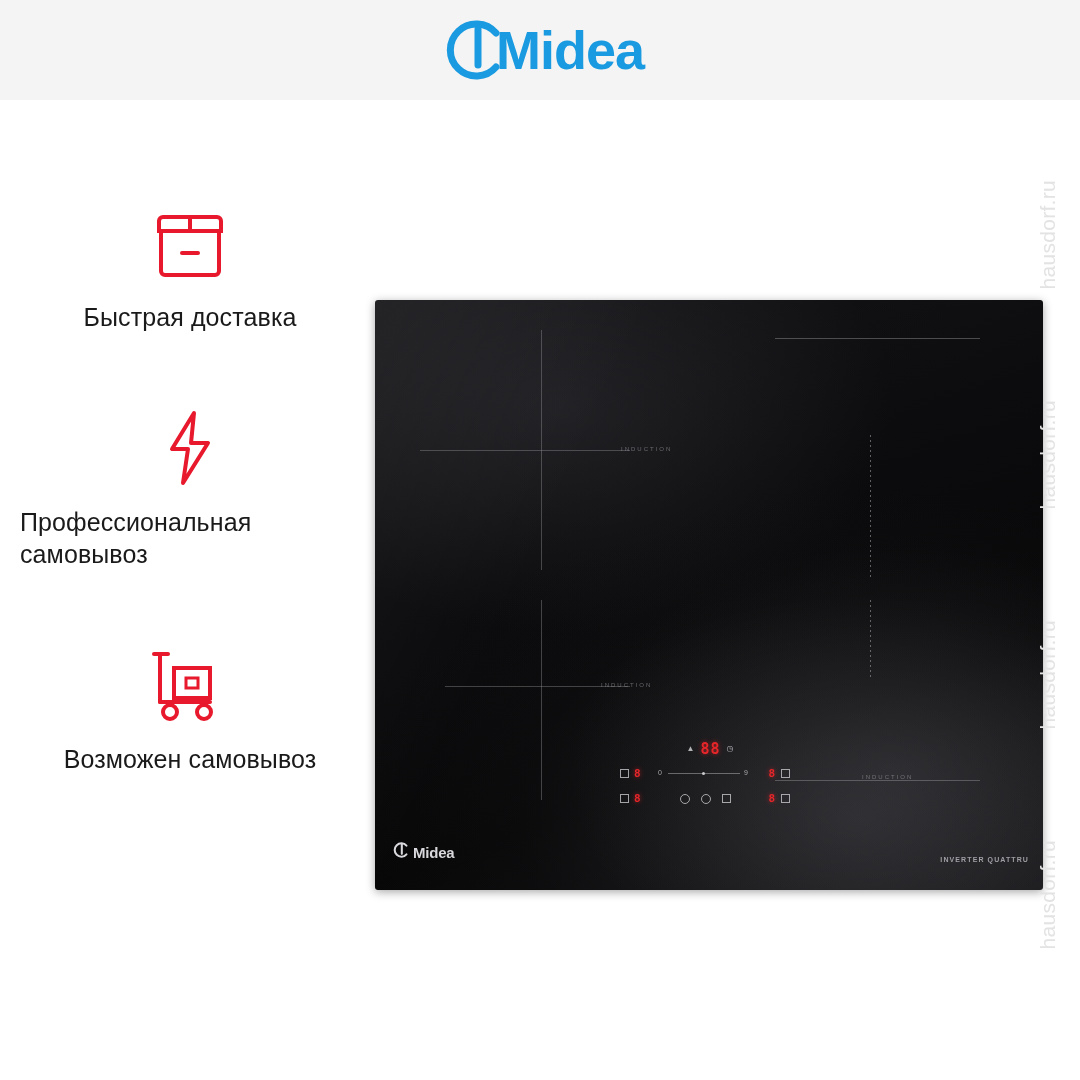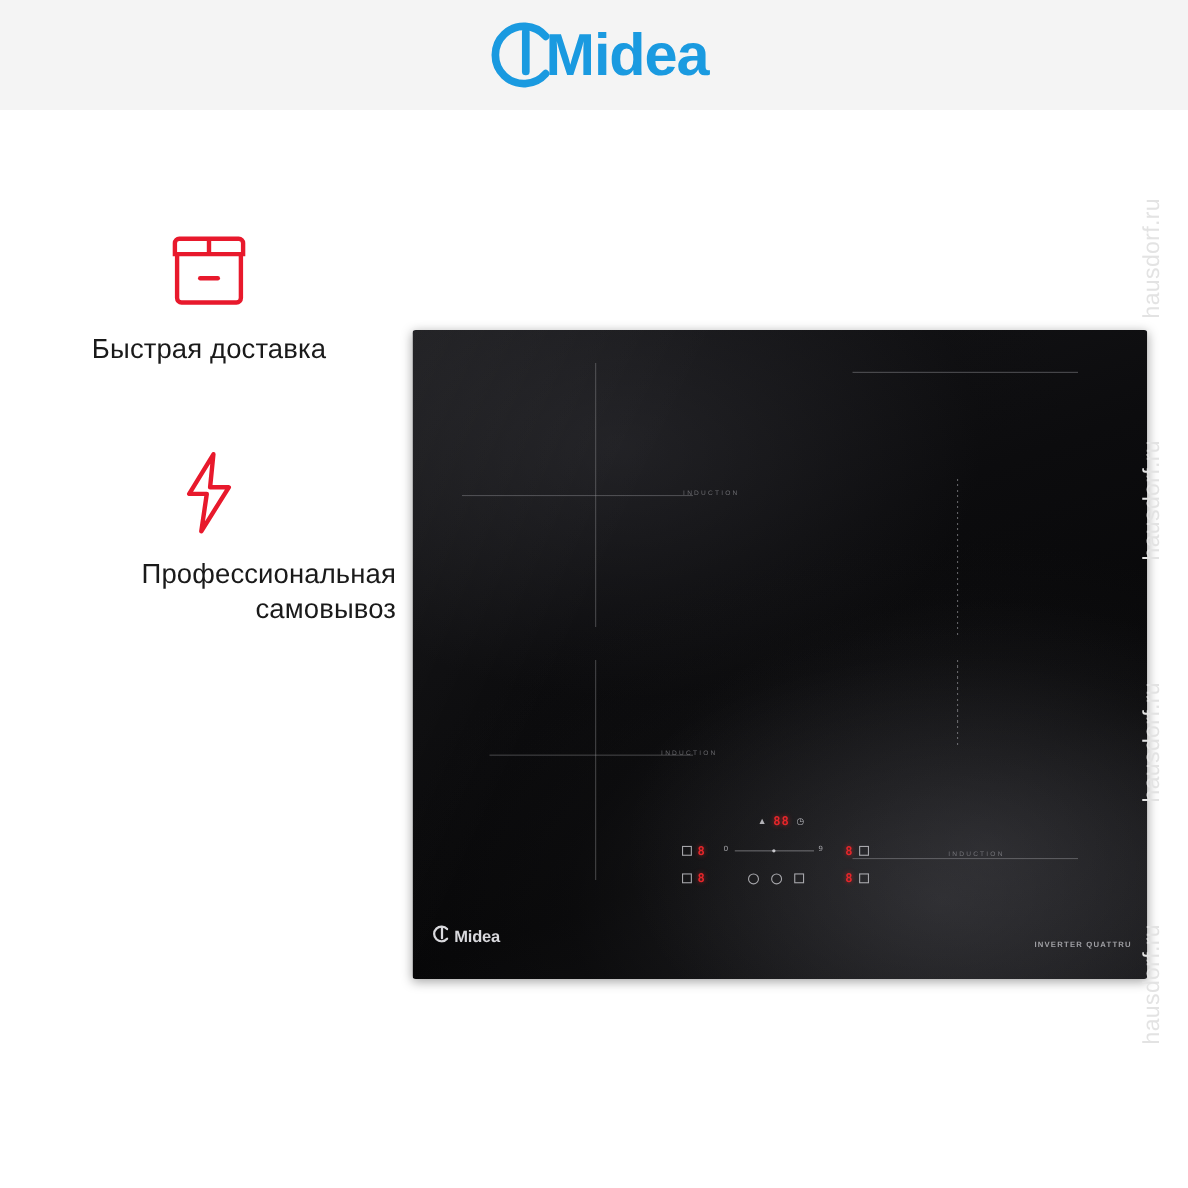--- a/index.html
+++ b/index.html
@@ -41,21 +41,21 @@
     width: 380px;
     display: flex;
     flex-direction: column;
     align-items: center;
   }
   .feature {
     width: 340px;
     display: flex;
     flex-direction: column;
     align-items: center;
-    text-align: right;
+    text-align: left;
   }
   .feature + .feature { margin-top: 72px; }
   .feature-icon {
     height: 86px;
     display: flex;
     align-items: center;
     justify-content: center;
     margin-bottom: 16px;
   }
   .feature-label {
@@ -150,21 +150,21 @@
   .ctrl-row {
     position: absolute;
     display: flex;
     align-items: center;
     justify-content: center;
     gap: 6px;
   }
   .seg {
     color: #e8262a;
     font-family: "DejaVu Sans Mono", monospace;
-    font-size: 11px;
+    font-size: 15px;
     font-weight: bold;
     letter-spacing: 1px;
     text-shadow: 0 0 5px rgba(232,38,42,0.65);
   }
   .seg.small { font-size: 11px; }
   .ctrl-icon {
     color: rgba(205,205,210,0.85);
     font-size: 8px;
     line-height: 1;
   }
@@ -246,20 +246,34 @@
 
   <div class="feature">
     <div class="feature-icon">
       <svg width="58" height="78" viewBox="0 0 58 78" aria-hidden="true">
         <path d="M33 4 L11 40 L27 40 L22 74 L47 34 L30 34 Z" fill="none" stroke="#e8192c" stroke-width="4" stroke-linejoin="round"></path>
       </svg>
     </div>
     <div class="feature-label">Профессиональная самовывоз</div>
   </div>
 
+  <div class="feature">
+    <div class="feature-icon">
+      <svg width="84" height="78" viewBox="0 0 84 78" aria-hidden="true">
+        <path d="M12 8 L12 56" fill="none" stroke="#e8192c" stroke-width="4" stroke-linecap="round"></path>
+        <path d="M6 8 L20 8" stroke="#e8192c" stroke-width="4" stroke-linecap="round"></path>
+        <path d="M12 56 L62 56" stroke="#e8192c" stroke-width="4" stroke-linecap="round"></path>
+        <rect x="26" y="22" width="36" height="30" fill="none" stroke="#e8192c" stroke-width="4"></rect>
+        <rect x="38" y="32" width="12" height="10" fill="none" stroke="#e8192c" stroke-width="3"></rect>
+        <circle cx="22" cy="66" r="7" fill="none" stroke="#e8192c" stroke-width="4"></circle>
+        <circle cx="56" cy="66" r="7" fill="none" stroke="#e8192c" stroke-width="4"></circle>
+      </svg>
+    </div>
+    <div class="feature-label">Возможен самовывоз</div>
+  </div>
 
 </div>
 
 <div class="product">
   <div class="glass-sheen"></div>
 
   <div class="top-rule" style="left:400px; top:38px; width:205px;"></div>
 
   <div class="zone-line zone-h" style="left:45px; top:150px; width:210px;"></div>
   <div class="zone-line zone-v" style="left:166px; top:30px; height:240px;"></div>

